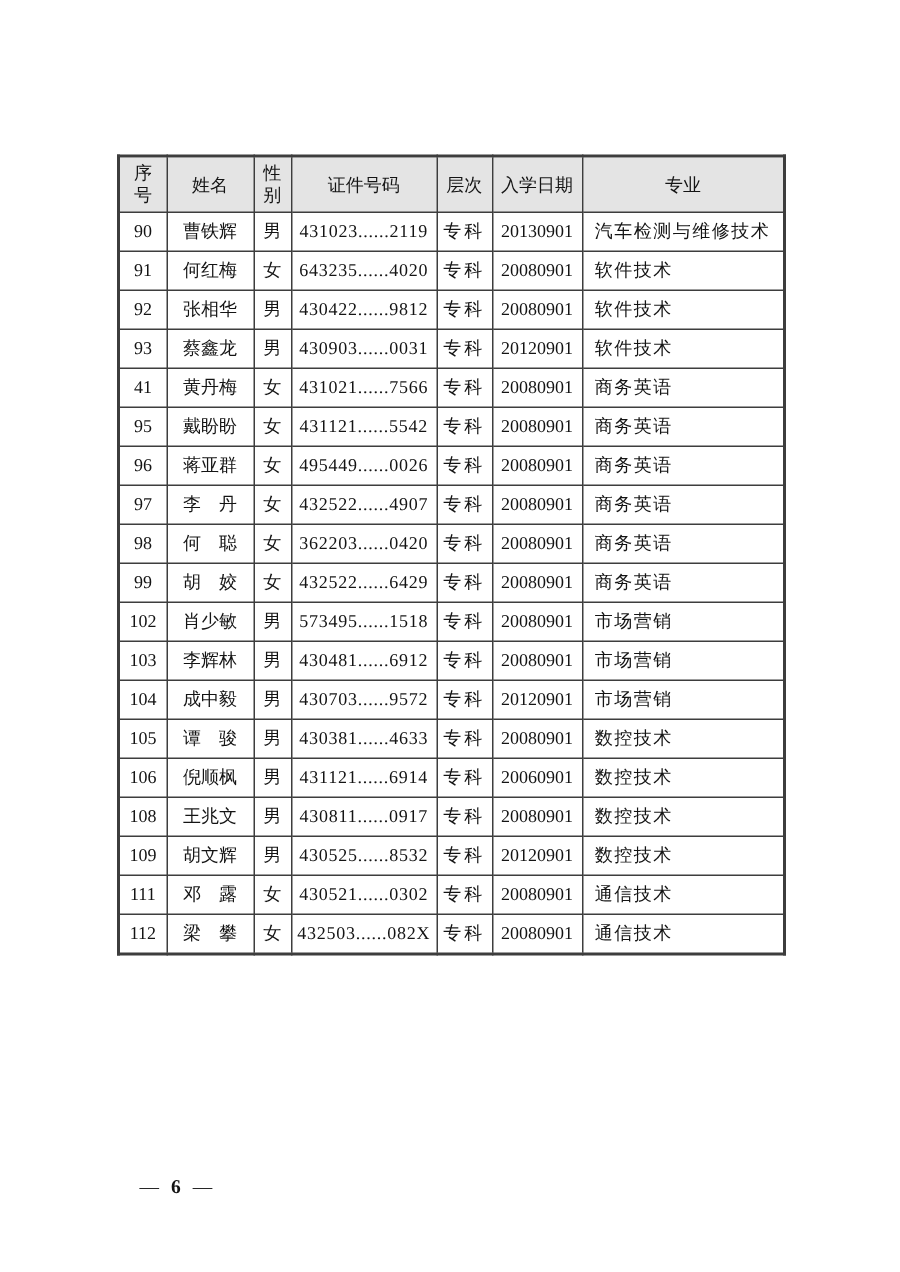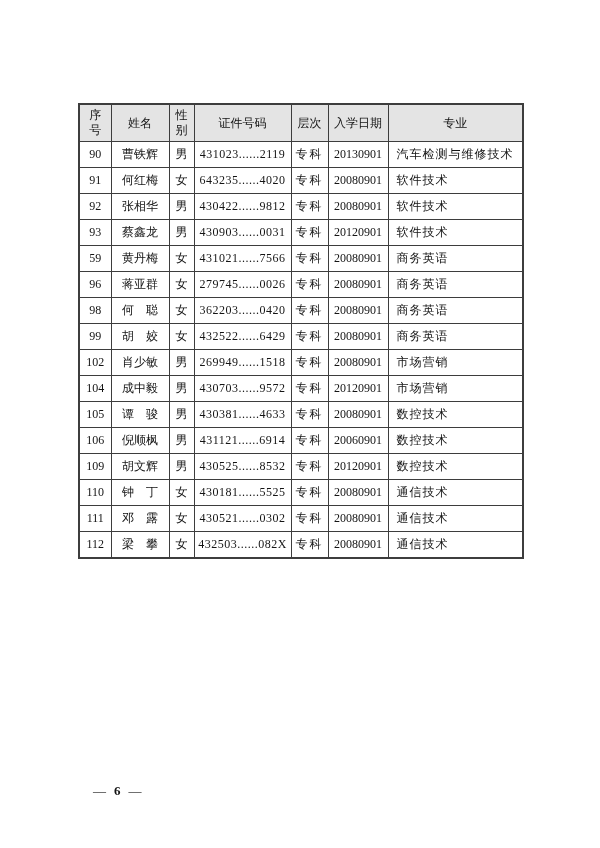--- a/index.html
+++ b/index.html
@@ -100,33 +100,51 @@
         <tr>
           <td class="col-no">93</td>
           <td class="col-name">蔡鑫龙</td>
           <td class="col-gender">男</td>
           <td class="col-id">430903......0031</td>
           <td class="col-level">专科</td>
           <td class="col-date">20120901</td>
           <td class="col-major">软件技术</td>
         </tr>
         <tr>
-          <td class="col-no">59</td>
+          <td class="col-no">41</td>
           <td class="col-name">黄丹梅</td>
           <td class="col-gender">女</td>
           <td class="col-id">431021......7566</td>
+          <td class="col-level">专科</td>
+          <td class="col-date">20080901</td>
+          <td class="col-major">商务英语</td>
+        </tr>
+        <tr>
+          <td class="col-no">95</td>
+          <td class="col-name">戴盼盼</td>
+          <td class="col-gender">女</td>
+          <td class="col-id">431121......5542</td>
           <td class="col-level">专科</td>
           <td class="col-date">20080901</td>
           <td class="col-major">商务英语</td>
         </tr>
         <tr>
           <td class="col-no">96</td>
           <td class="col-name">蒋亚群</td>
           <td class="col-gender">女</td>
-          <td class="col-id">279745......0026</td>
+          <td class="col-id">495449......0026</td>
+          <td class="col-level">专科</td>
+          <td class="col-date">20080901</td>
+          <td class="col-major">商务英语</td>
+        </tr>
+        <tr>
+          <td class="col-no">97</td>
+          <td class="col-name">李　丹</td>
+          <td class="col-gender">女</td>
+          <td class="col-id">432522......4907</td>
           <td class="col-level">专科</td>
           <td class="col-date">20080901</td>
           <td class="col-major">商务英语</td>
         </tr>
         <tr>
           <td class="col-no">98</td>
           <td class="col-name">何　聪</td>
           <td class="col-gender">女</td>
           <td class="col-id">362203......0420</td>
           <td class="col-level">专科</td>
@@ -139,21 +157,30 @@
           <td class="col-gender">女</td>
           <td class="col-id">432522......6429</td>
           <td class="col-level">专科</td>
           <td class="col-date">20080901</td>
           <td class="col-major">商务英语</td>
         </tr>
         <tr>
           <td class="col-no">102</td>
           <td class="col-name">肖少敏</td>
           <td class="col-gender">男</td>
-          <td class="col-id">269949......1518</td>
+          <td class="col-id">573495......1518</td>
+          <td class="col-level">专科</td>
+          <td class="col-date">20080901</td>
+          <td class="col-major">市场营销</td>
+        </tr>
+        <tr>
+          <td class="col-no">103</td>
+          <td class="col-name">李辉林</td>
+          <td class="col-gender">男</td>
+          <td class="col-id">430481......6912</td>
           <td class="col-level">专科</td>
           <td class="col-date">20080901</td>
           <td class="col-major">市场营销</td>
         </tr>
         <tr>
           <td class="col-no">104</td>
           <td class="col-name">成中毅</td>
           <td class="col-gender">男</td>
           <td class="col-id">430703......9572</td>
           <td class="col-level">专科</td>
@@ -172,36 +199,36 @@
         <tr>
           <td class="col-no">106</td>
           <td class="col-name">倪顺枫</td>
           <td class="col-gender">男</td>
           <td class="col-id">431121......6914</td>
           <td class="col-level">专科</td>
           <td class="col-date">20060901</td>
           <td class="col-major">数控技术</td>
         </tr>
         <tr>
+          <td class="col-no">108</td>
+          <td class="col-name">王兆文</td>
+          <td class="col-gender">男</td>
+          <td class="col-id">430811......0917</td>
+          <td class="col-level">专科</td>
+          <td class="col-date">20080901</td>
+          <td class="col-major">数控技术</td>
+        </tr>
+        <tr>
           <td class="col-no">109</td>
           <td class="col-name">胡文辉</td>
           <td class="col-gender">男</td>
           <td class="col-id">430525......8532</td>
           <td class="col-level">专科</td>
           <td class="col-date">20120901</td>
           <td class="col-major">数控技术</td>
-        </tr>
-        <tr>
-          <td class="col-no">110</td>
-          <td class="col-name">钟　丁</td>
-          <td class="col-gender">女</td>
-          <td class="col-id">430181......5525</td>
-          <td class="col-level">专科</td>
-          <td class="col-date">20080901</td>
-          <td class="col-major">通信技术</td>
         </tr>
         <tr>
           <td class="col-no">111</td>
           <td class="col-name">邓　露</td>
           <td class="col-gender">女</td>
           <td class="col-id">430521......0302</td>
           <td class="col-level">专科</td>
           <td class="col-date">20080901</td>
           <td class="col-major">通信技术</td>
         </tr>

